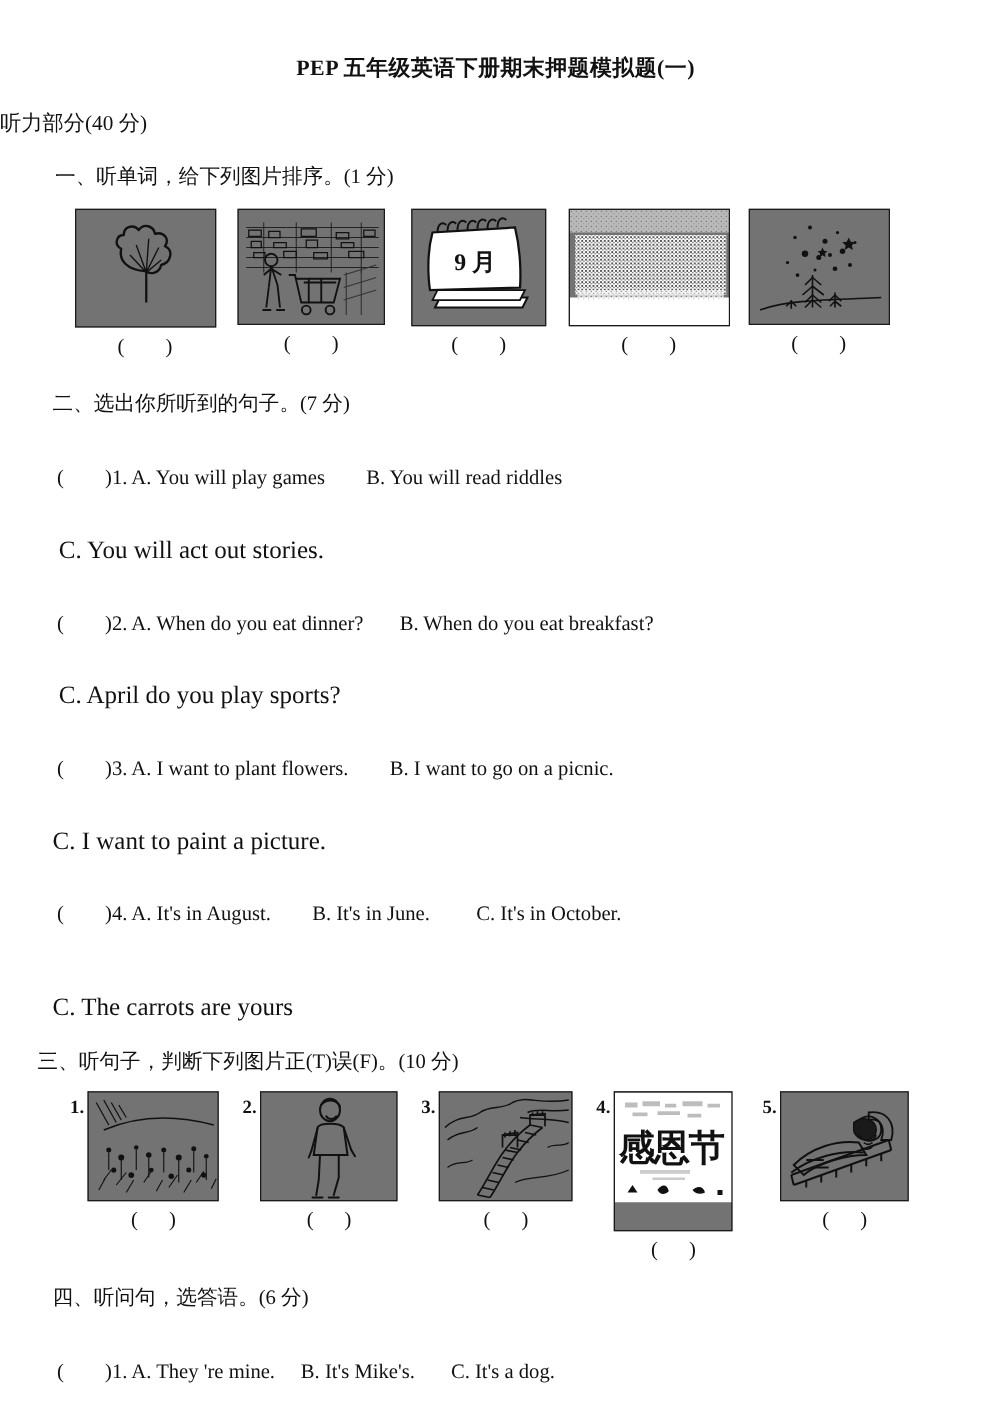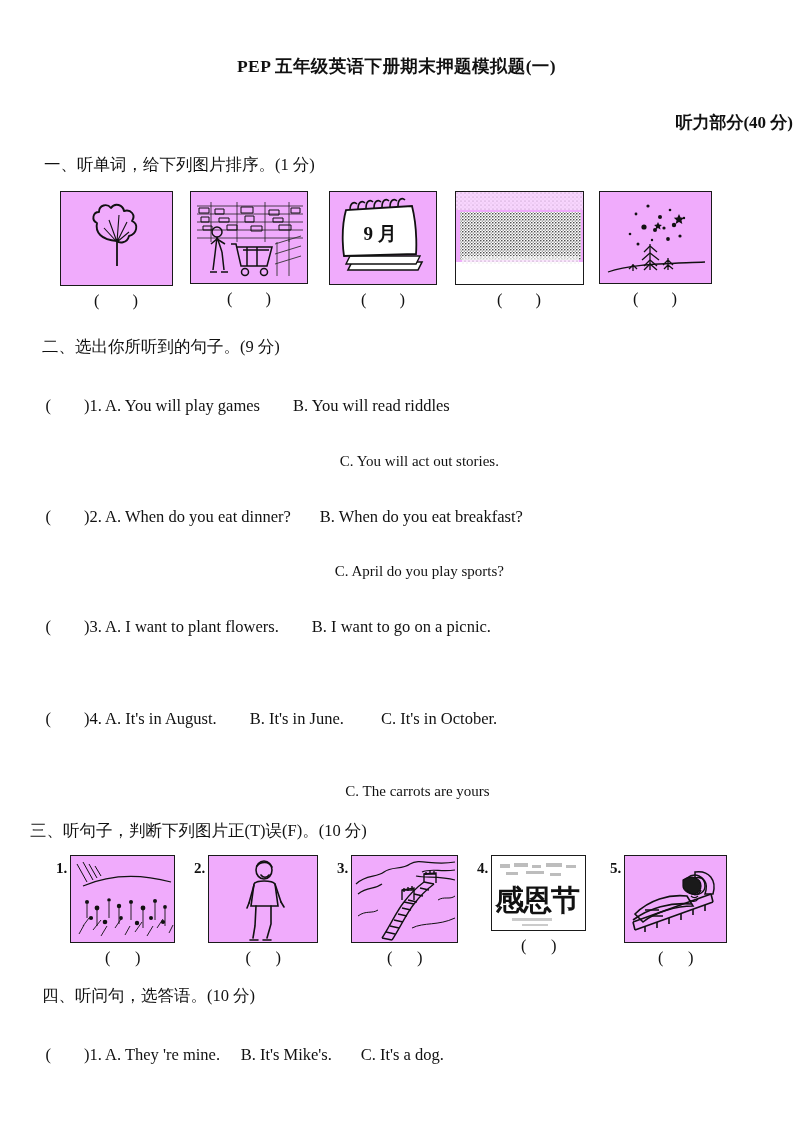--- a/index.html
+++ b/index.html
@@ -22,70 +22,69 @@
     padding: 0;
     box-sizing: border-box;
   }
 
   
   .doc-title {
     text-align: center;
     font-size: 17.5px;
     font-weight: bold;
     letter-spacing: 0.4px;
-    margin: 12px;
+    margin: 0;
     padding-top: 44px;
     line-height: 1.2;
   }
   .section-title {
-    text-align: right;
+    text-align: left;
     font-size: 17px;
-    font-weight: bold;
+    font-weight: normal;
     margin: 0;
     padding-top: 24px;
     line-height: 1.2;
   }
   .q-heading {
     font-size: 16.5px;
     margin: 0;
     padding: 0 0 0 44px;
     line-height: 1.2;
   }
 
   
   .choice-line {
     font-size: 16.5px;
     line-height: 1.2;
     padding-left: 29px;
     white-space: pre;
   }
   .choice-cont {
-    font-size: 15px;
+    font-size: 20px;
     line-height: 1.2;
     padding-left: 44px;
     white-space: pre;
-    text-align: center;
   }
 
   
   .pic-strip {
     display: flex;
     padding-left: 52px;
     padding-right: 40px;
     box-sizing: border-box;
     width: 793px;
   }
   .pic-cell {
     display: flex;
     flex-direction: column;
     align-items: center;
   }
   .pic-frame {
     border: 1.6px solid #1a1a1a;
-    background: #f0abfc;
+    background: #737373;
     box-sizing: border-box;
     position: relative;
     overflow: hidden;
   }
   .pic-frame svg { display: block; }
   .brackets {
     font-size: 16.5px;
     line-height: 1;
     letter-spacing: 0;
     margin-top: 7px;
@@ -251,21 +250,21 @@
             <path d="M68 78 V66 M68 68 L63 73 M68 68 L73 73 M68 73 L64 77 M68 73 L73 77"></path>
             <path d="M33 79 V72 M33 73 L29 77 M33 73 L37 77"></path>
           </g>
         </svg>
       </div>
       <div class="brackets">(        )</div>
     </div>
   </div>
 
   <div style="height:27px"></div>
-  <div class="q-heading" style="padding-left:42px">二、选出你所听到的句子。(9 分)</div>
+  <div class="q-heading" style="padding-left:42px">二、选出你所听到的句子。(7 分)</div>
 
   <div style="height:20px"></div>
 
   <div class="choice-line">
     <span>(        )</span><span>1.</span><span> </span><span>A. You will play games</span><span>        </span><span>B. You will read riddles</span>
   </div>
   <div style="height:16px"></div>
   <div class="choice-cont" style="padding-left:42px"> C. You will act out stories.</div>
 
   <div style="height:17px"></div>
@@ -275,20 +274,21 @@
   </div>
   <div style="height:16px"></div>
   <div class="choice-cont" style="padding-left:42px"> C. April do you play sports?</div>
 
   <div style="height:17px"></div>
 
   <div class="choice-line">
     <span>(        )</span><span>3.</span><span> </span><span>A. I want to plant flowers.</span><span>        </span><span>B. I want to go on a picnic.</span>
   </div>
   <div style="height:16px"></div>
+  <div class="choice-cont" style="padding-left:42px">C. I want to paint a picture.</div>
 
   <div style="height:17px"></div>
 
   <div class="choice-line">
     <span>(        )</span><span>4.</span><span> </span><span>A. It's in August.</span><span>        </span><span>B. It's in June.</span><span>         </span><span>C. It's in October.</span>
   </div>
 
   <div style="height:17px"></div>
 
   <div style="height:16px"></div>
@@ -389,21 +389,21 @@
             </g>
           </svg>
         </div>
         <div class="brackets">(      )</div>
       </div>
     </div>
 
     <div class="numbered-cell" style="width:133px">
       <div class="numbered-label">4.</div>
       <div class="pic-cell">
-        <div class="pic-frame" style="width:95px;height:76px">
+        <div class="pic-frame" style="width:95px;height:112px">
           <svg width="95" height="88" viewBox="0 0 95 88">
             <rect x="0" y="0" width="95" height="88" fill="#fff"></rect>
             <g opacity="0.35" fill="#444">
               <rect x="8" y="8" width="10" height="4"></rect>
                 <rect x="22" y="7" width="14" height="4"></rect>
               <rect x="40" y="9" width="9" height="3"></rect>
                 <rect x="54" y="7" width="16" height="4"></rect>
               <rect x="74" y="9" width="10" height="3"></rect>
               <rect x="14" y="16" width="12" height="3"></rect>
                 <rect x="34" y="15" width="18" height="3"></rect>
@@ -459,20 +459,20 @@
               <path d="M20 70 v6 M32 66 v6 M44 62 v6 M56 58 v6 M68 53 v6 M80 49 v6"></path>
             </g>
           </svg>
         </div>
         <div class="brackets">(      )</div>
       </div>
     </div>
   </div>
 
   <div style="height:20px"></div>
-  <div class="q-heading" style="padding-left:42px">四、听问句，选答语。(10 分)</div>
+  <div class="q-heading" style="padding-left:42px">四、听问句，选答语。(6 分)</div>
 
   <div style="height:19px"></div>
   <div class="choice-line">
     <span>(        )</span><span>1.</span><span> </span><span>A. They 're mine.</span><span>     </span><span>B. It's Mike's.</span><span>       </span><span>C. It's a dog.</span>
   </div>
 
 </div>
 
 </body></html>

